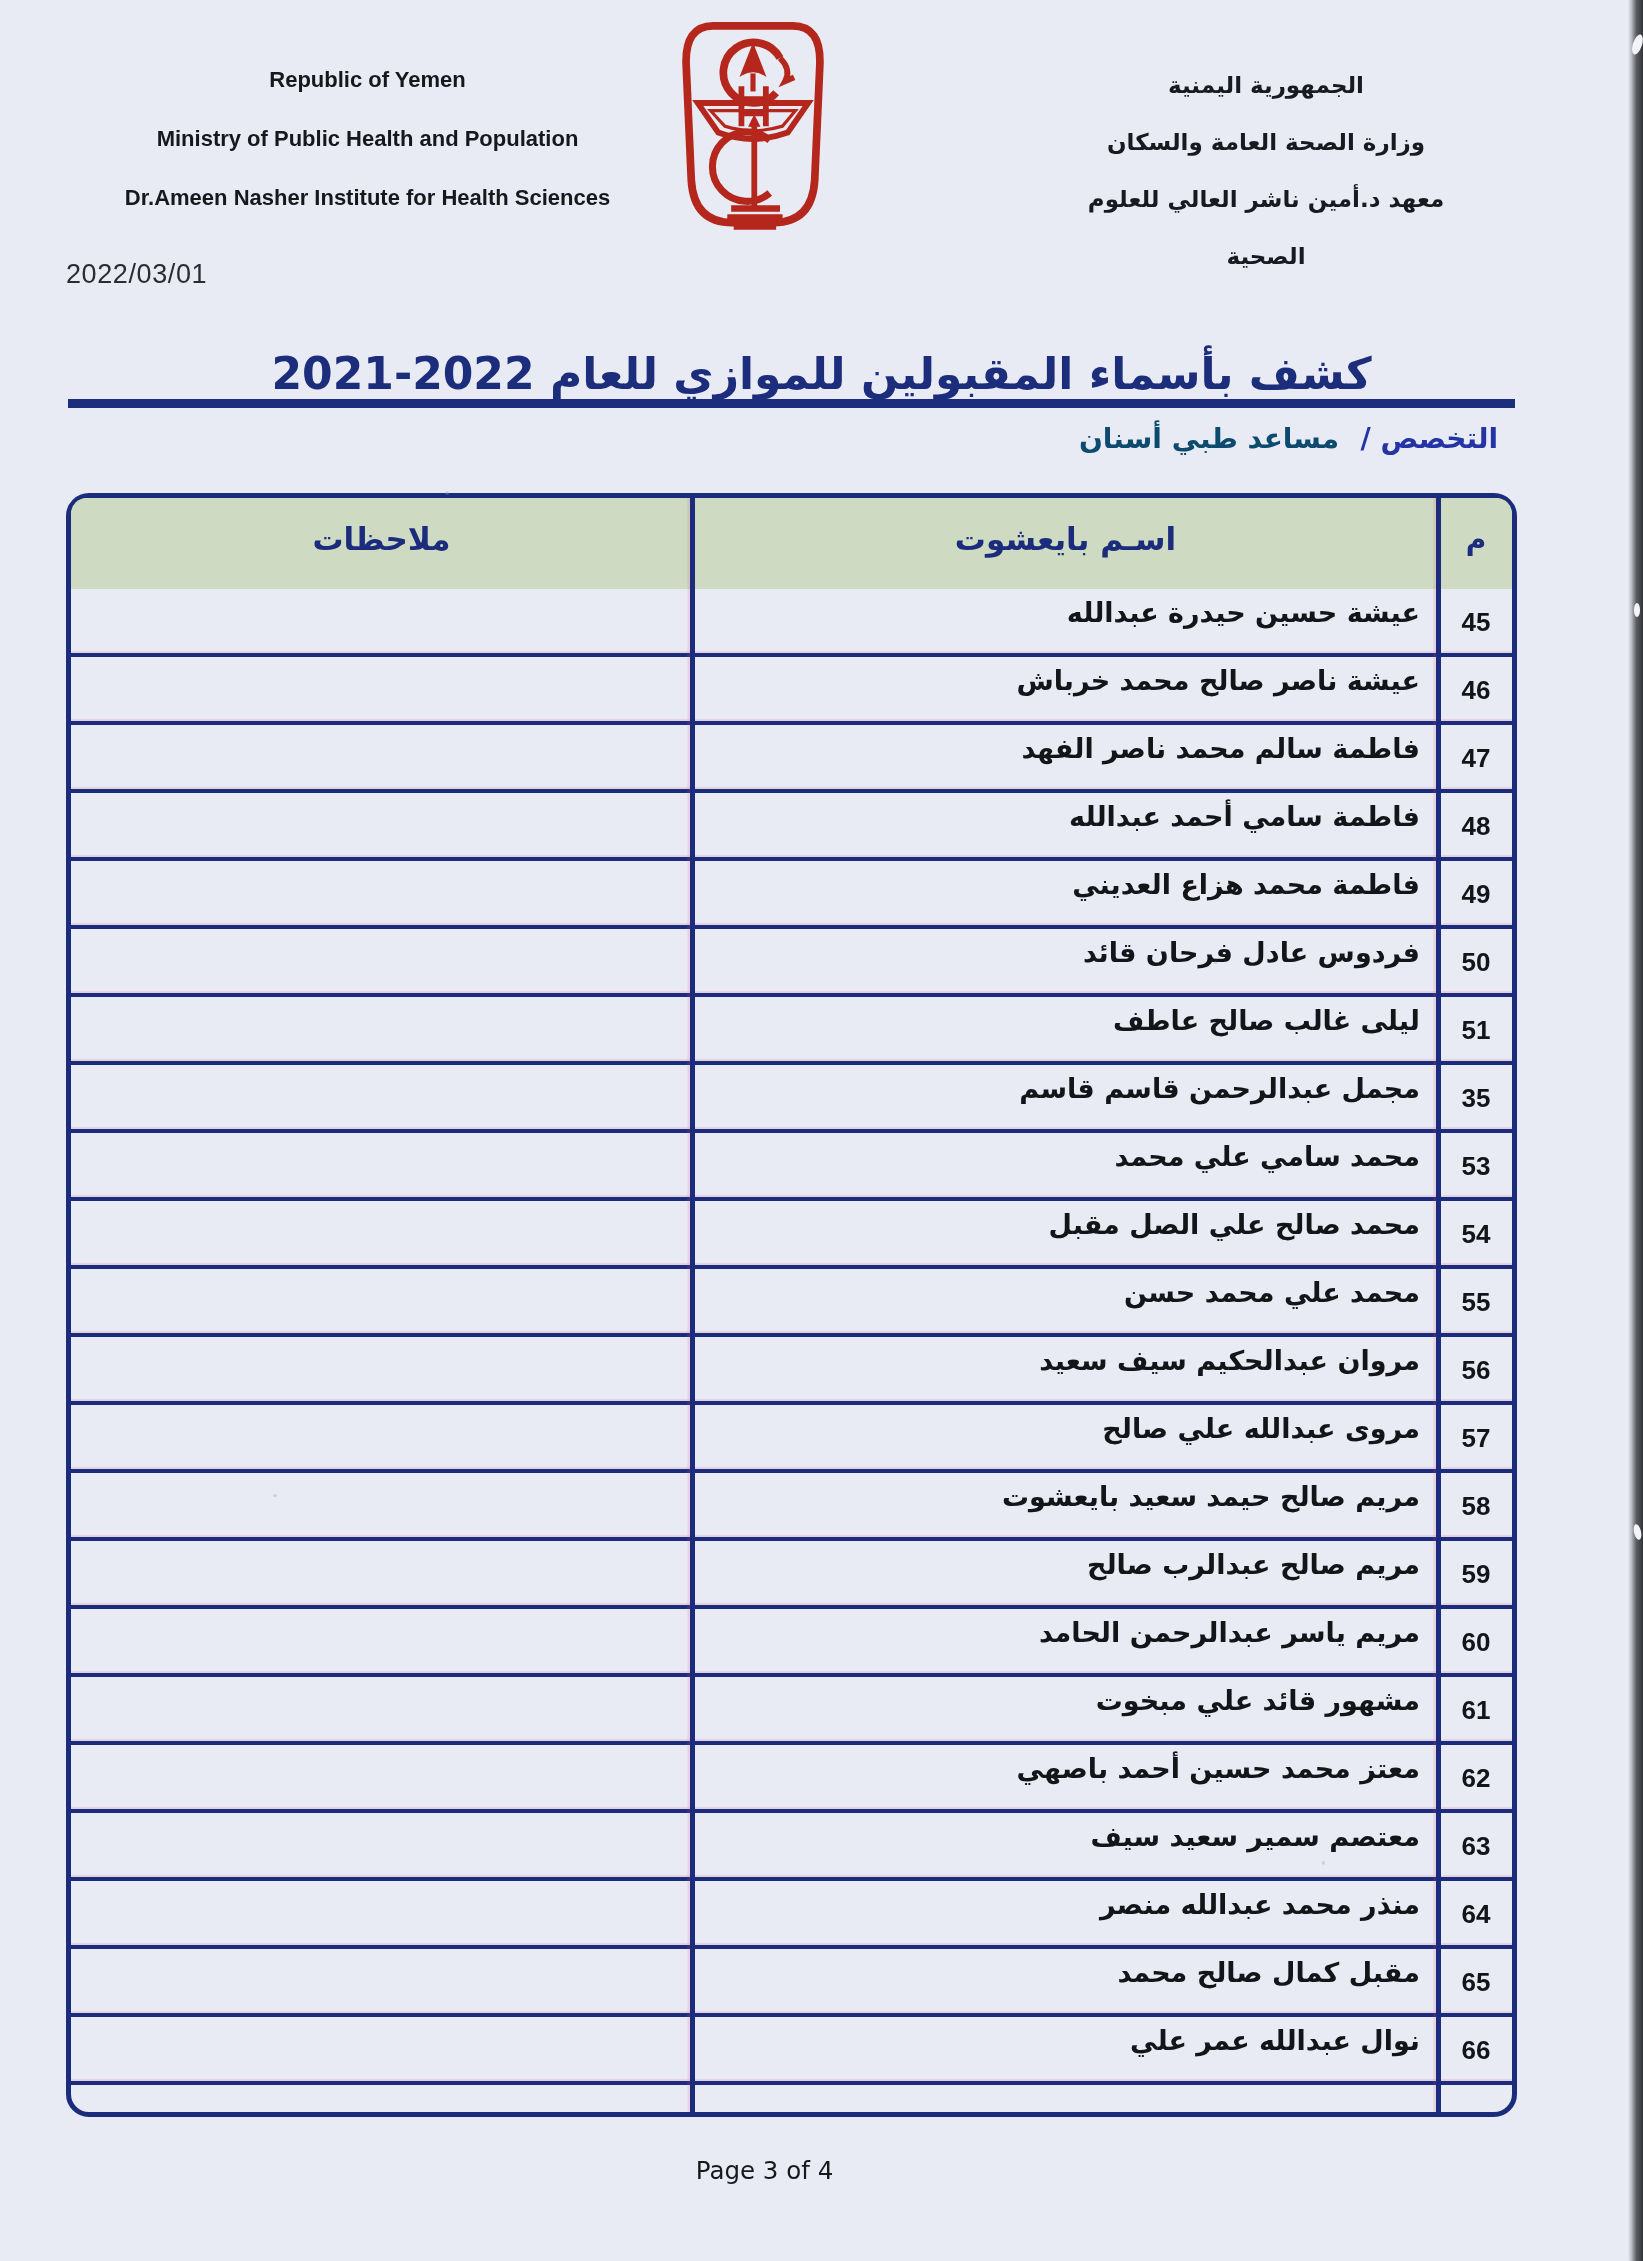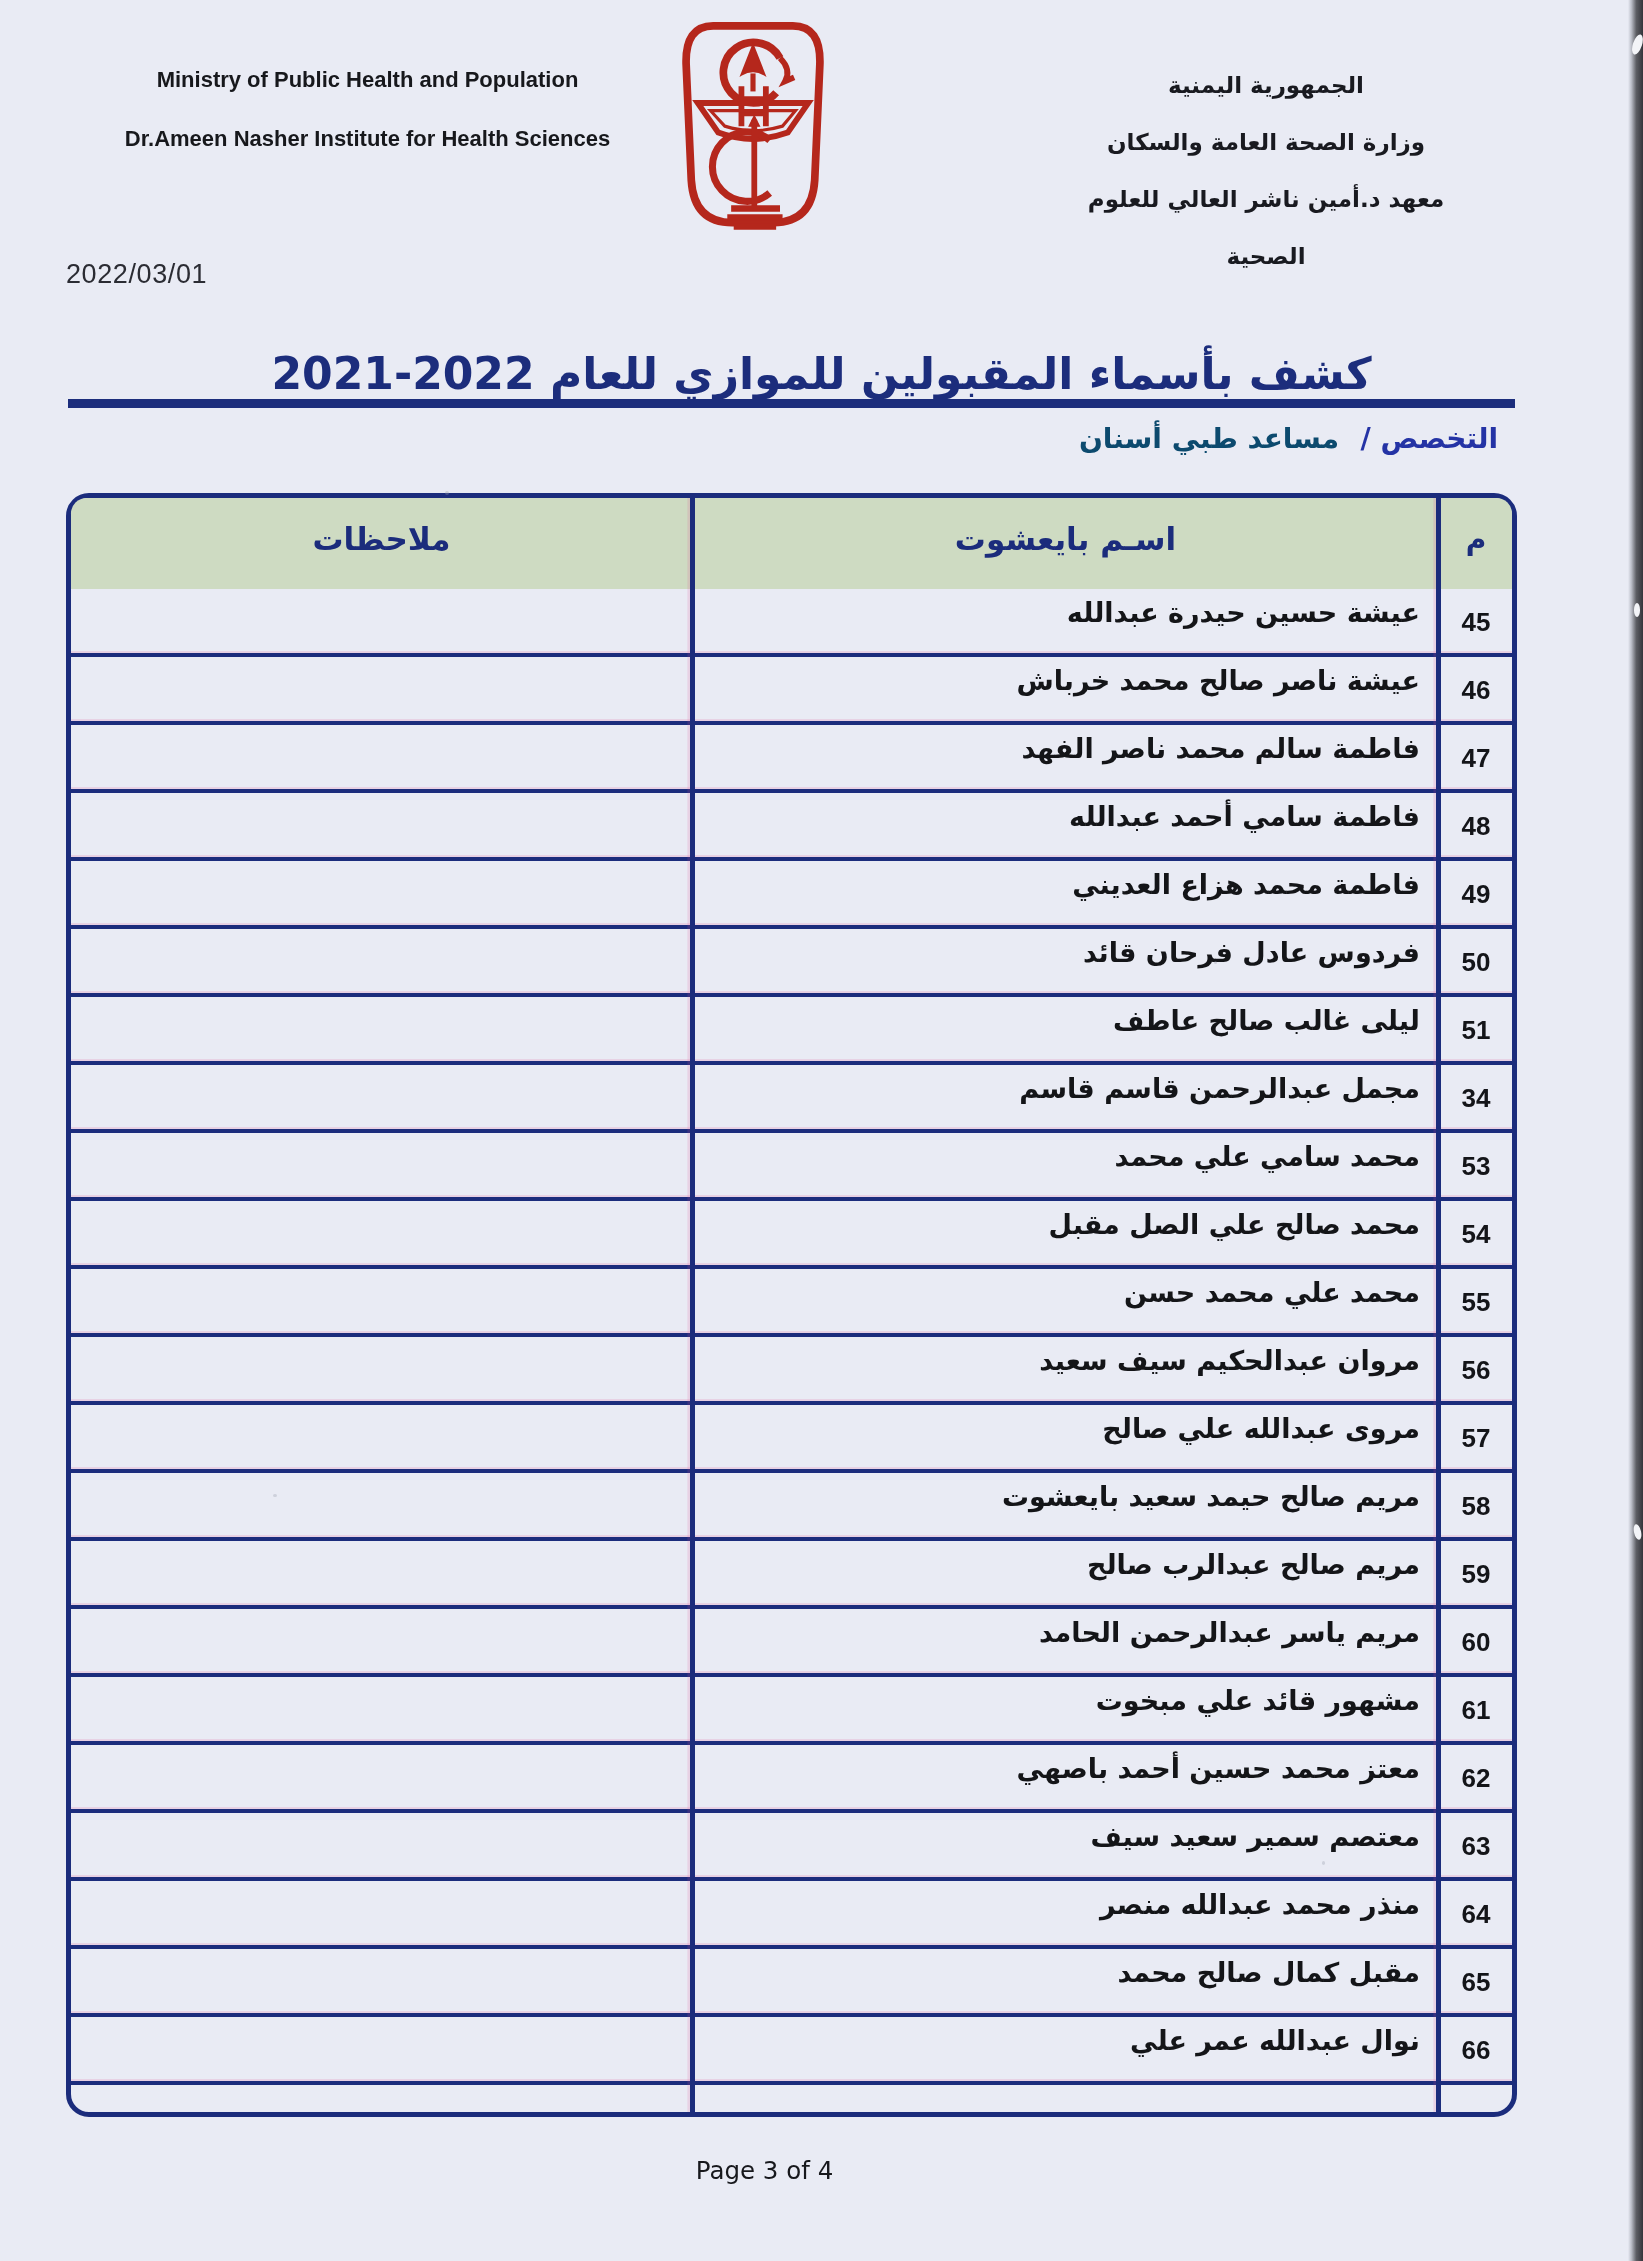--- a/index.html
+++ b/index.html
@@ -96,20 +96,21 @@
   .speck{position:absolute;background:#f3f4f8;border-radius:50%;}
   .sp1{right:1.3px;top:34px;width:9px;height:20.6px;transform:rotate(18deg);}
   .sp2{right:2.6px;top:603px;width:6.4px;height:14px;}
   .sp3{right:1.9px;top:1524px;width:7px;height:15.5px;transform:rotate(-12deg);}
   .dust{position:absolute;background:#9aa0b0;border-radius:50%;opacity:.35;}
 </style>
 </head>
 <body>
 
 <div class="header-en">
+  <div>Republic of Yemen</div>
   <div>Ministry of Public Health and Population</div>
   <div>Dr.Ameen Nasher Institute for Health Sciences</div>
 </div>
 
 <div class="logo">
   <svg viewBox="0 0 252 334" fill="none" xmlns="http://www.w3.org/2000/svg">
     <g stroke="#b5271c" fill="none">
 
       <path d="M64 12 H188 Q232 12 230 72 L222 252 Q218 318 158 318 L94 318 Q34 318 30 252 L22 72 Q20 12 64 12 Z" stroke-width="12"></path>
 
@@ -195,21 +196,21 @@
         <span class="notes"></span>
       </div>
 
       <div class="row">
         <span class="num">51</span>
         <span class="name">ليلى غالب صالح عاطف</span>
         <span class="notes"></span>
       </div>
 
       <div class="row">
-        <span class="num">34</span>
+        <span class="num">35</span>
         <span class="name">مجمل عبدالرحمن قاسم قاسم</span>
         <span class="notes"></span>
       </div>
 
       <div class="row">
         <span class="num">53</span>
         <span class="name">محمد سامي علي محمد</span>
         <span class="notes"></span>
       </div>
 

